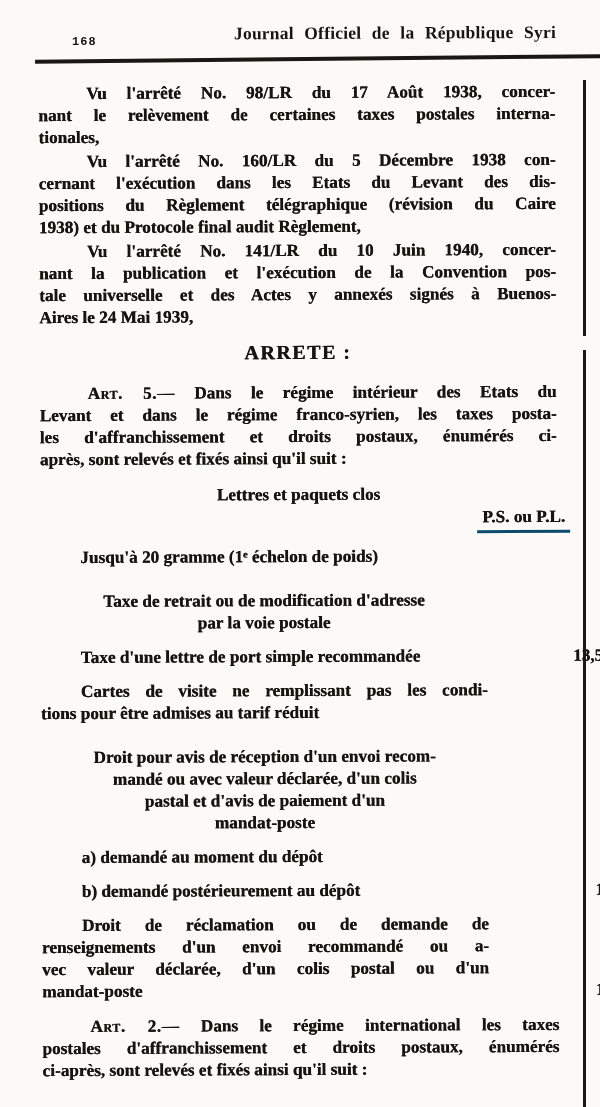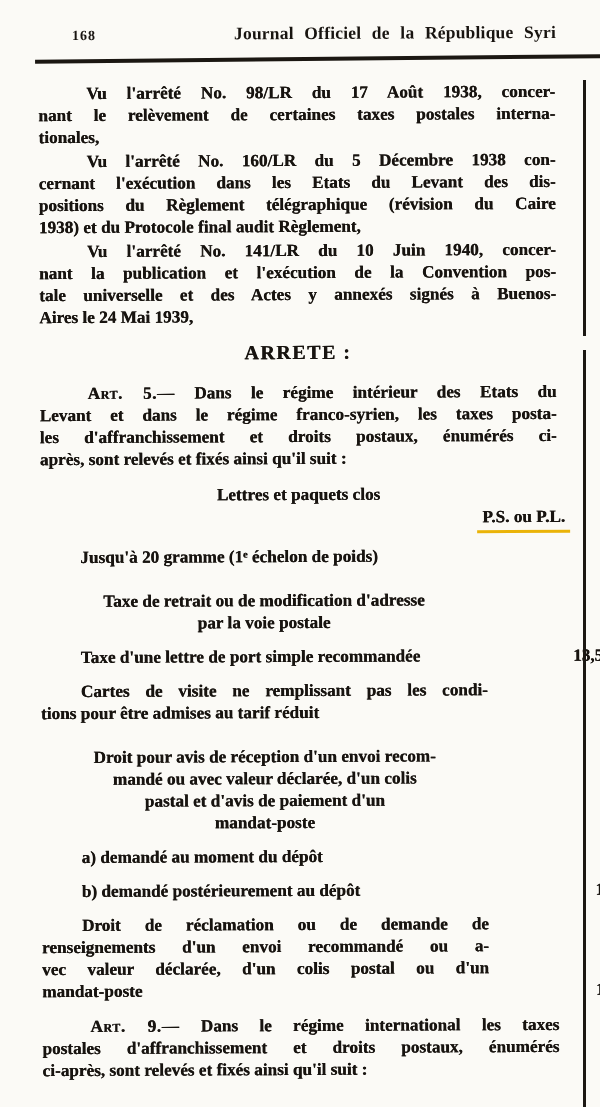--- a/index.html
+++ b/index.html
@@ -16,22 +16,22 @@
     width: 600px; height: 1107px;
     overflow: hidden;
   }
   .scan {
     position: absolute; inset: 0;
     transform: rotate(-0.25deg);
     transform-origin: 300px 500px;
   }
   
   .page-num {
-    position: absolute; left: 74px; top: 27px;
-    font-size: 14px; letter-spacing: 1px;
+    position: absolute; left: 74px; top: 34px;
+    font-size: 12px; letter-spacing: 1px; font-family: Liberation Mono, monospace;
   }
   .journal-title {
     position: absolute; left: 236px; top: 23px;
     font-size: 17.5px; white-space: nowrap;
     word-spacing: 6px; letter-spacing: 0.2px;
   }
   .header-rule {
     position: absolute; top: 57px; left: 37px; width: 570px; height: 4px;
     background: #1b1712;
     transform: rotate(-0.3deg);
@@ -68,21 +68,21 @@
   .tariff-heading {
     margin-top: 14px;
     text-align: center;
   }
   .col-header {
     text-align: right;
     margin: 1px -13px 9px 0;
   }
   .col-header span {
     display: inline-block;
-    border-bottom: 3px solid #eab308;
+    border-bottom: 3px solid #0c4a6e;
     padding: 0 5px 2px 5px;
   }
   .t-row { position: relative; padding-right: 70px; margin-top: 12px; }
   .t-row .line.first { text-indent: 40px; }
   .t-row .value {
     position: absolute; right: -62px; bottom: 0;
     width: 60px; text-align: right; padding-right: 8px;
     box-sizing: border-box;
   }
   .t-center { text-align: center; padding-right: 70px; margin-top: 22px; }
@@ -174,21 +174,21 @@
               <div class="line fill">renseignements d'un envoi recommandé ou a-</div>
               <div class="line fill">vec valeur déclarée, d'un colis postal ou d'un</div>
               <div class="line">mandat-poste</div>
               <span class="value">12</span>
             </div>
           </div>
       </div>
 
       <div id="article2" class="article-2">
           <div class="para">
-            <div class="line first fill"><span class="artlabel">Art. 9.—</span> Dans le régime international les taxes</div>
+            <div class="line first fill"><span class="artlabel">Art. 2.—</span> Dans le régime international les taxes</div>
             <div class="line fill">postales d'affranchissement et droits postaux, énumérés</div>
             <div class="line">ci-après, sont relevés et fixés ainsi qu'il suit :</div>
           </div>
         </div>
     </div>
   </div>
 
   <div class="divider seg1"></div>
   <div class="divider seg2"></div>
 </div>

